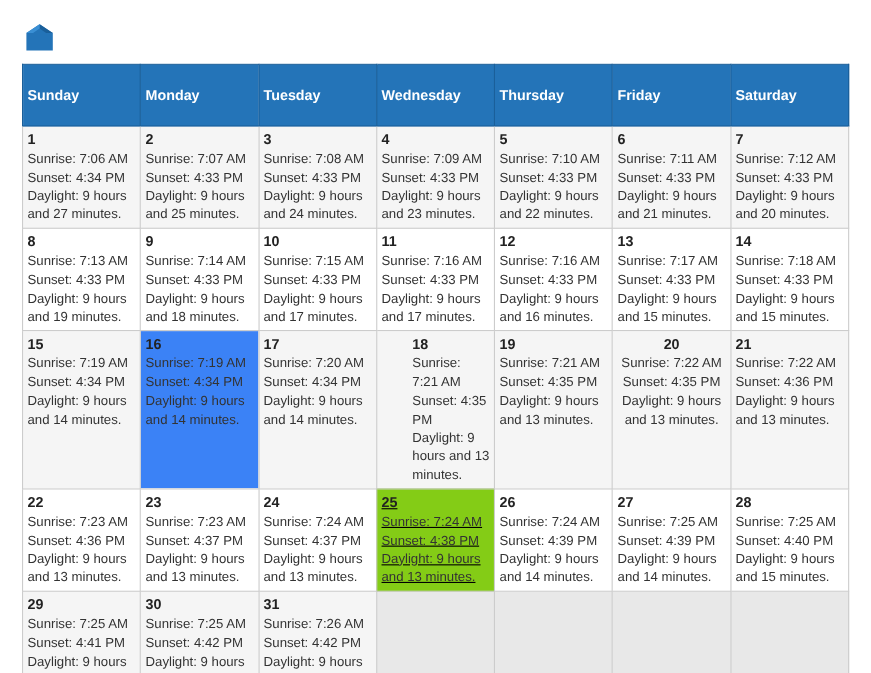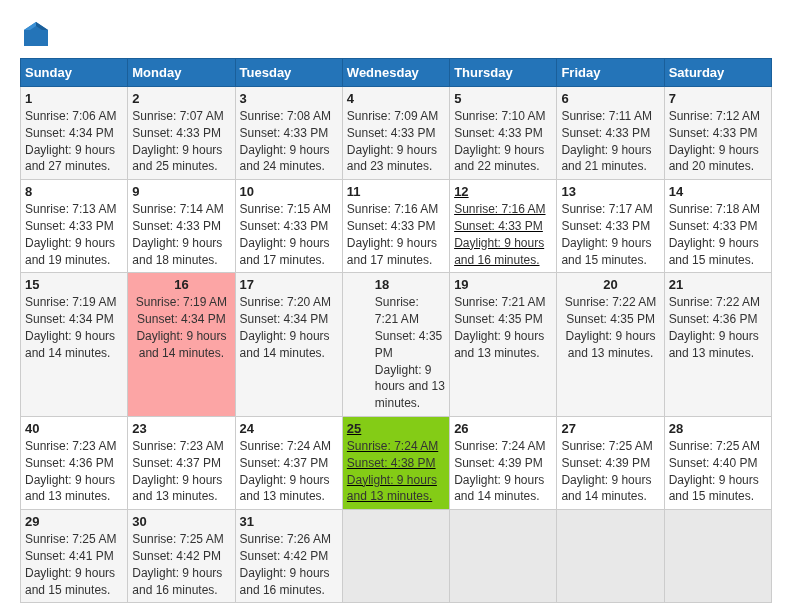--- a/index.html
+++ b/index.html
@@ -47,21 +47,21 @@
       color: #555;
     }
     table {
       width: 100%;
       border-collapse: collapse;
       font-size: 11px;
     }
     thead tr th {
       background: #2474b8;
       color: #fff;
-      padding: 6px 4px;
+      padding: 20px 4px;
       text-align: left;
       font-size: 13px;
       font-weight: bold;
       border: 1px solid #1a5f9a;
     }
     tbody tr td {
       border: 1px solid #ccc;
       vertical-align: top;
       padding: 4px;
       width: 107px;
@@ -164,39 +164,39 @@
           <div class="day-info">Sunrise: 7:14 AM<br>Sunset: 4:33 PM<br>Daylight: 9 hours and 18 minutes.</div>
         </td>
         <td style="background: rgb(255, 255, 255);">
           <span class="day-number">10</span>
           <div class="day-info">Sunrise: 7:15 AM<br>Sunset: 4:33 PM<br>Daylight: 9 hours and 17 minutes.</div>
         </td>
         <td style="background: rgb(255, 255, 255);">
           <span class="day-number">11</span>
           <div class="day-info">Sunrise: 7:16 AM<br>Sunset: 4:33 PM<br>Daylight: 9 hours and 17 minutes.</div>
         </td>
-        <td style="background: rgb(255, 255, 255); text-decoration: underline;">
+        <td style="background: rgb(255, 255, 255);">
           <span class="day-number">12</span>
           <div class="day-info">Sunrise: 7:16 AM<br>Sunset: 4:33 PM<br>Daylight: 9 hours and 16 minutes.</div>
         </td>
         <td style="background: rgb(255, 255, 255);">
           <span class="day-number">13</span>
           <div class="day-info">Sunrise: 7:17 AM<br>Sunset: 4:33 PM<br>Daylight: 9 hours and 15 minutes.</div>
         </td>
         <td style="background: rgb(255, 255, 255);">
           <span class="day-number">14</span>
           <div class="day-info">Sunrise: 7:18 AM<br>Sunset: 4:33 PM<br>Daylight: 9 hours and 15 minutes.</div>
         </td>
       </tr>
       <tr>
         <td style="background: rgb(245, 245, 245); margin-top: 16px;">
           <span class="day-number">15</span>
           <div class="day-info">Sunrise: 7:19 AM<br>Sunset: 4:34 PM<br>Daylight: 9 hours and 14 minutes.</div>
         </td>
-        <td style="background: #fca5a5; text-align: center;">
+        <td style="background: #3b82f6;">
           <span class="day-number">16</span>
           <div class="day-info">Sunrise: 7:19 AM<br>Sunset: 4:34 PM<br>Daylight: 9 hours and 14 minutes.</div>
         </td>
         <td style="background: rgb(245, 245, 245);">
           <span class="day-number">17</span>
           <div class="day-info">Sunrise: 7:20 AM<br>Sunset: 4:34 PM<br>Daylight: 9 hours and 14 minutes.</div>
         </td>
         <td style="background: rgb(245, 245, 245); padding-left: 32px;">
           <span class="day-number">18</span>
           <div class="day-info">Sunrise: 7:21 AM<br>Sunset: 4:35 PM<br>Daylight: 9 hours and 13 minutes.</div>
@@ -209,21 +209,21 @@
           <span class="day-number">20</span>
           <div class="day-info">Sunrise: 7:22 AM<br>Sunset: 4:35 PM<br>Daylight: 9 hours and 13 minutes.</div>
         </td>
         <td style="background: rgb(245, 245, 245);">
           <span class="day-number">21</span>
           <div class="day-info">Sunrise: 7:22 AM<br>Sunset: 4:36 PM<br>Daylight: 9 hours and 13 minutes.</div>
         </td>
       </tr>
       <tr>
         <td style="background: rgb(255, 255, 255);">
-          <span class="day-number">40</span>
+          <span class="day-number">22</span>
           <div class="day-info">Sunrise: 7:23 AM<br>Sunset: 4:36 PM<br>Daylight: 9 hours and 13 minutes.</div>
         </td>
         <td style="background: rgb(255, 255, 255);">
           <span class="day-number">23</span>
           <div class="day-info">Sunrise: 7:23 AM<br>Sunset: 4:37 PM<br>Daylight: 9 hours and 13 minutes.</div>
         </td>
         <td style="background: rgb(255, 255, 255);">
           <span class="day-number">24</span>
           <div class="day-info">Sunrise: 7:24 AM<br>Sunset: 4:37 PM<br>Daylight: 9 hours and 13 minutes.</div>
         </td>

